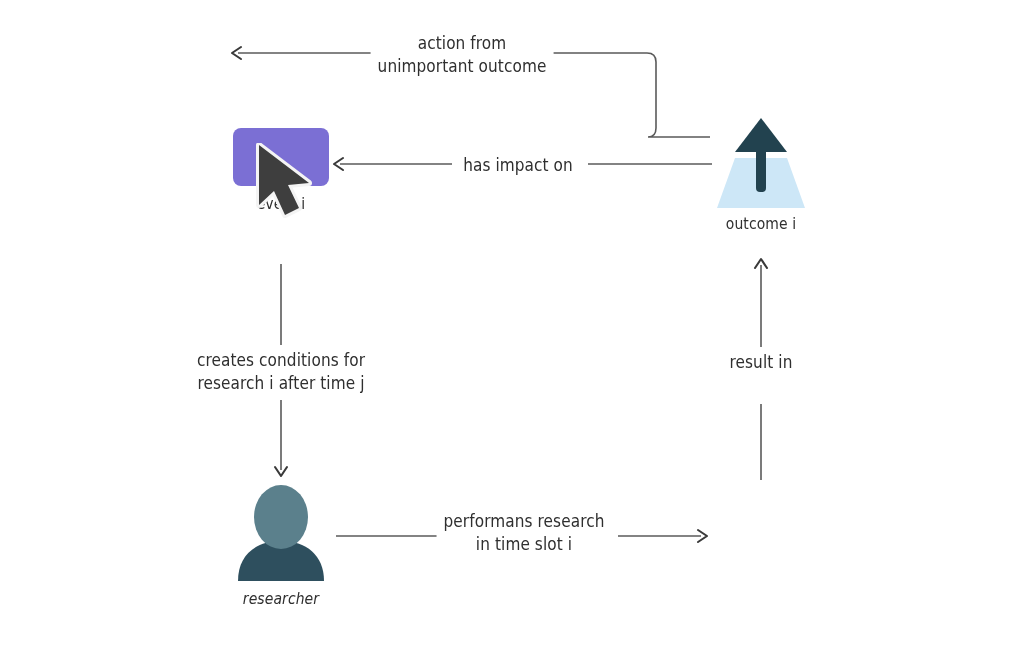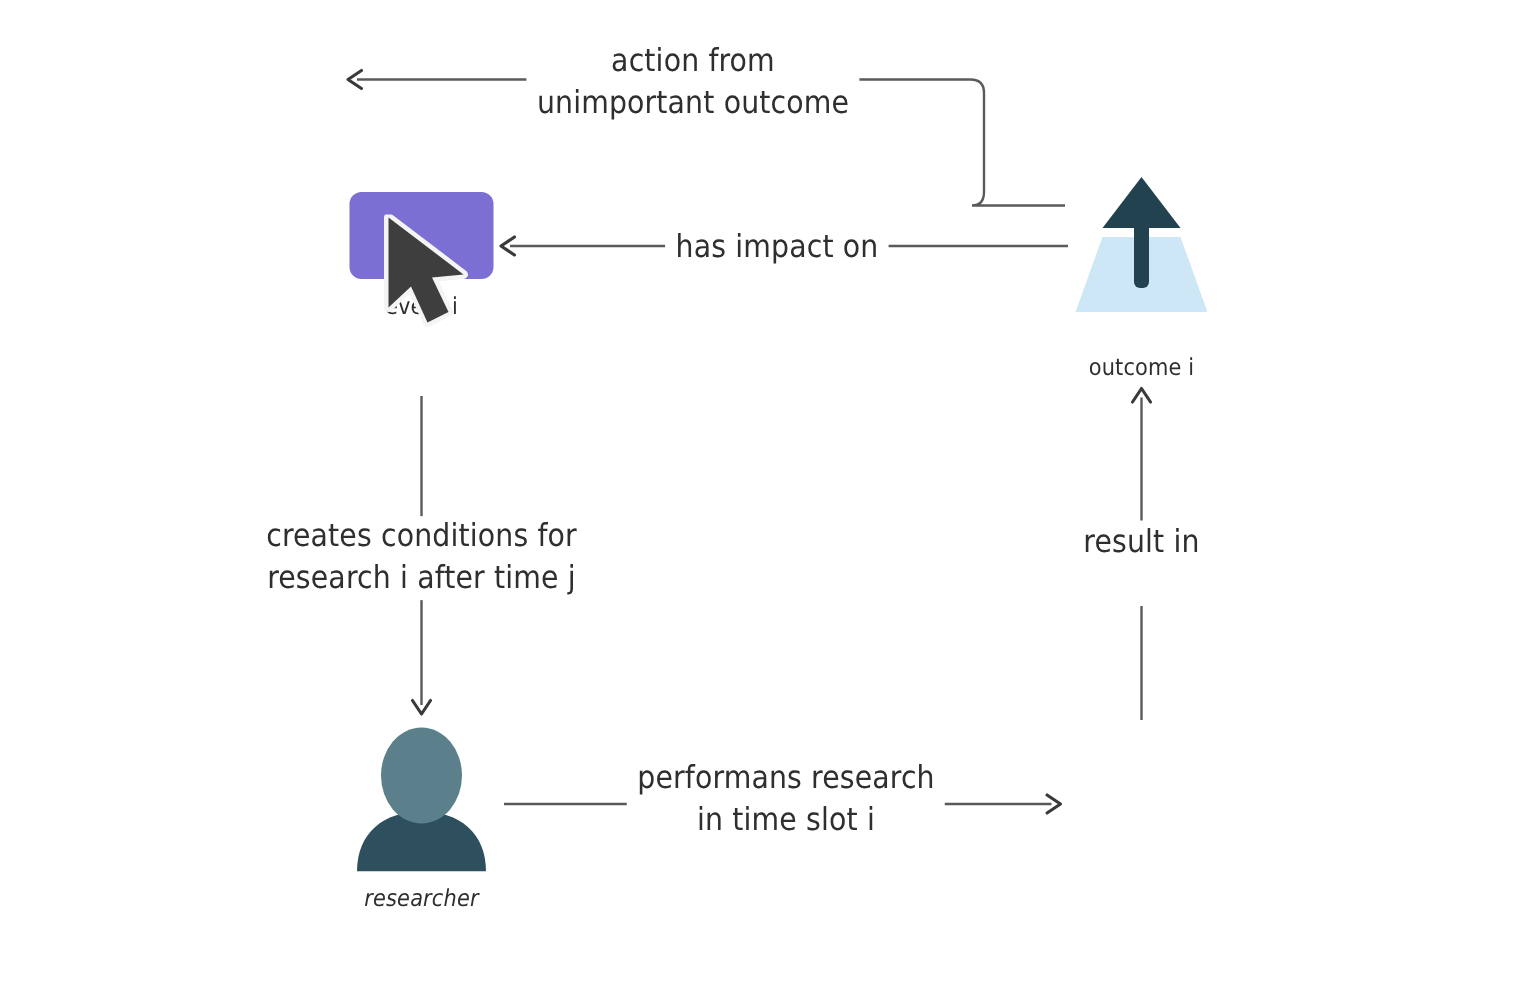--- a/index.html
+++ b/index.html
@@ -37,21 +37,21 @@
     margin-top: 9px;
     font-size: 15.5px;
     color: #2f2f2f;
     text-align: center;
     line-height: 1.28;
     letter-spacing: 0.1px;
     white-space: pre-line;
   }
   .edge-label {
     position: absolute;
-    font-size: 21px;
+    font-size: 17px;
     color: #2f2f2f;
     text-align: center;
     line-height: 1.33;
     letter-spacing: 0.1px;
     white-space: pre-line;
     background: #ffffff;
     padding: 0 7px;
     transform: translate(-50%, -50%);
   }
 
@@ -153,21 +153,21 @@
     <div class="node-icon icon-event">
       <div class="plate" style="background:#7b6fd4;"></div>
       <svg width="72" height="80" viewBox="0 0 72 80" xmlns="http://www.w3.org/2000/svg">
         <path d="M 4,2 L 4,62 L 19,48 L 30,72 L 44,65 L 33,42 L 54,40 Z" fill="#3e3e3e" stroke="#f4f4f4" stroke-width="6" stroke-linejoin="round"></path>
         <path d="M 4,2 L 4,62 L 19,48 L 30,72 L 44,65 L 33,42 L 54,40 Z" fill="#3e3e3e"></path>
       </svg>
     </div>
     <div class="node-label">event i</div>
   </div>
 
-  <div class="node" style="left:715px; top:118px; width:92px;gap:21px;">
+  <div class="node" style="left:715px; top:118px; width:92px;">
     <div class="node-icon icon-outcome">
       <svg width="92" height="92" viewBox="0 0 92 92" xmlns="http://www.w3.org/2000/svg">
         <path d="M 20,40 L 72,40 L 90,90 L 2,90 Z" fill="#cde7f7"></path>
         <rect x="41" y="12" width="10" height="62" rx="4" fill="#22424f"></rect>
         <path d="M 46,0 L 72,34 L 20,34 Z" fill="#22424f"></path>
       </svg>
     </div>
     <div class="node-label">outcome i</div>
   </div>
 

